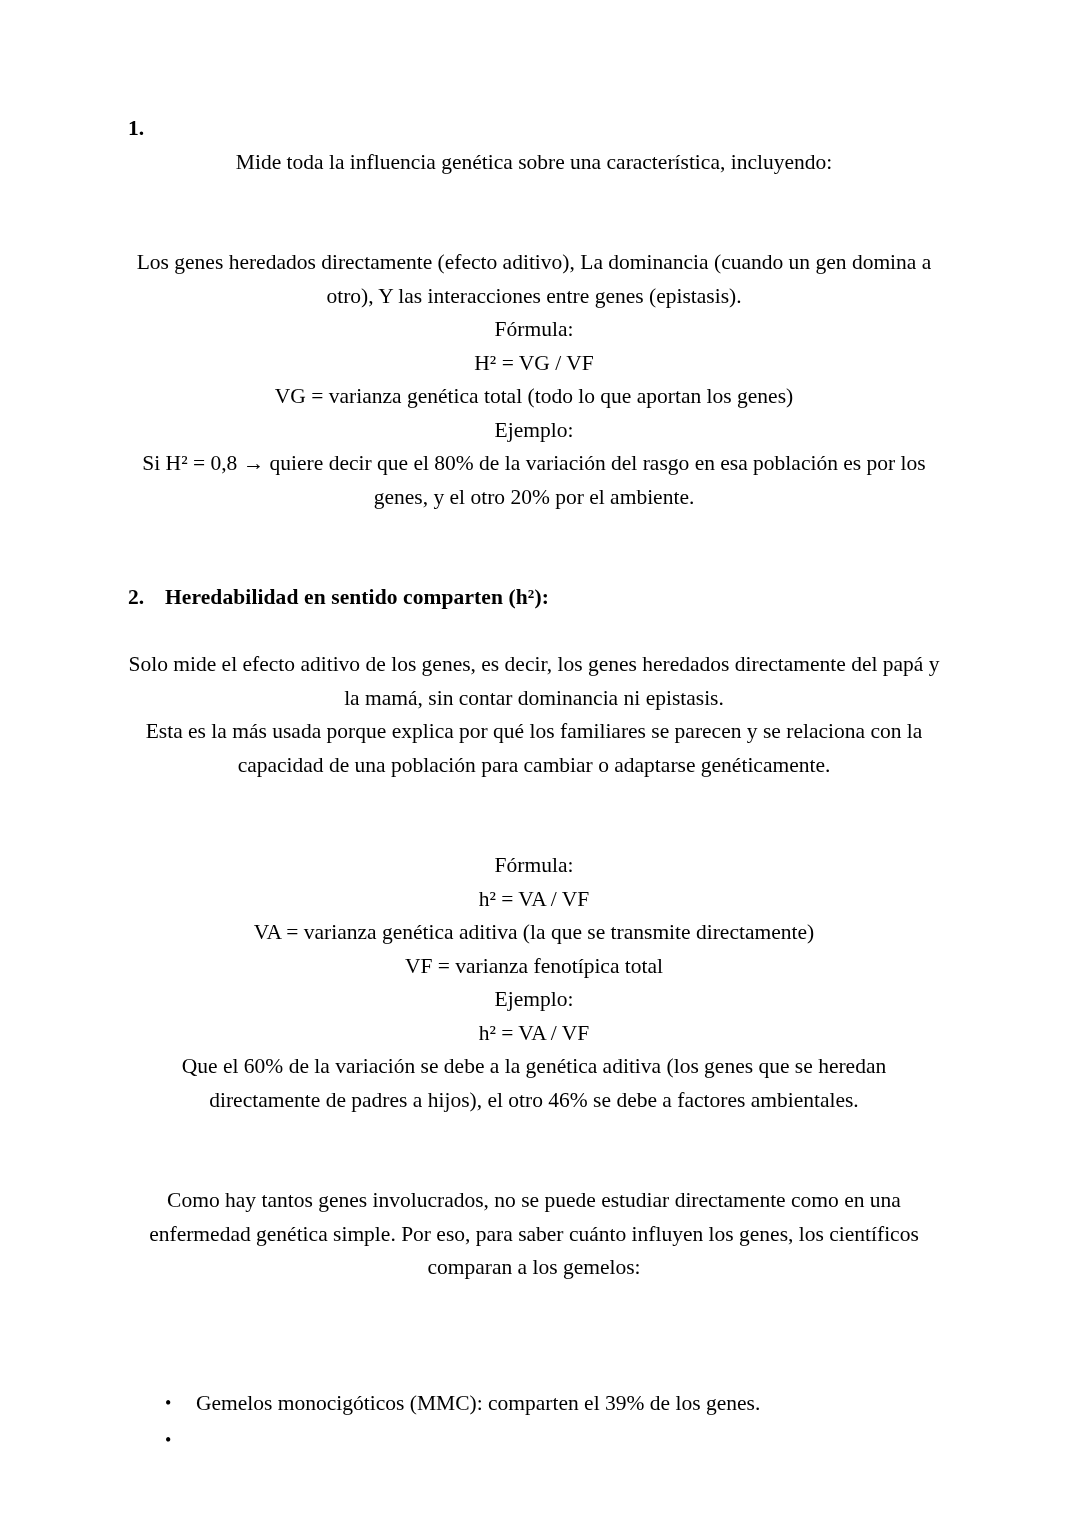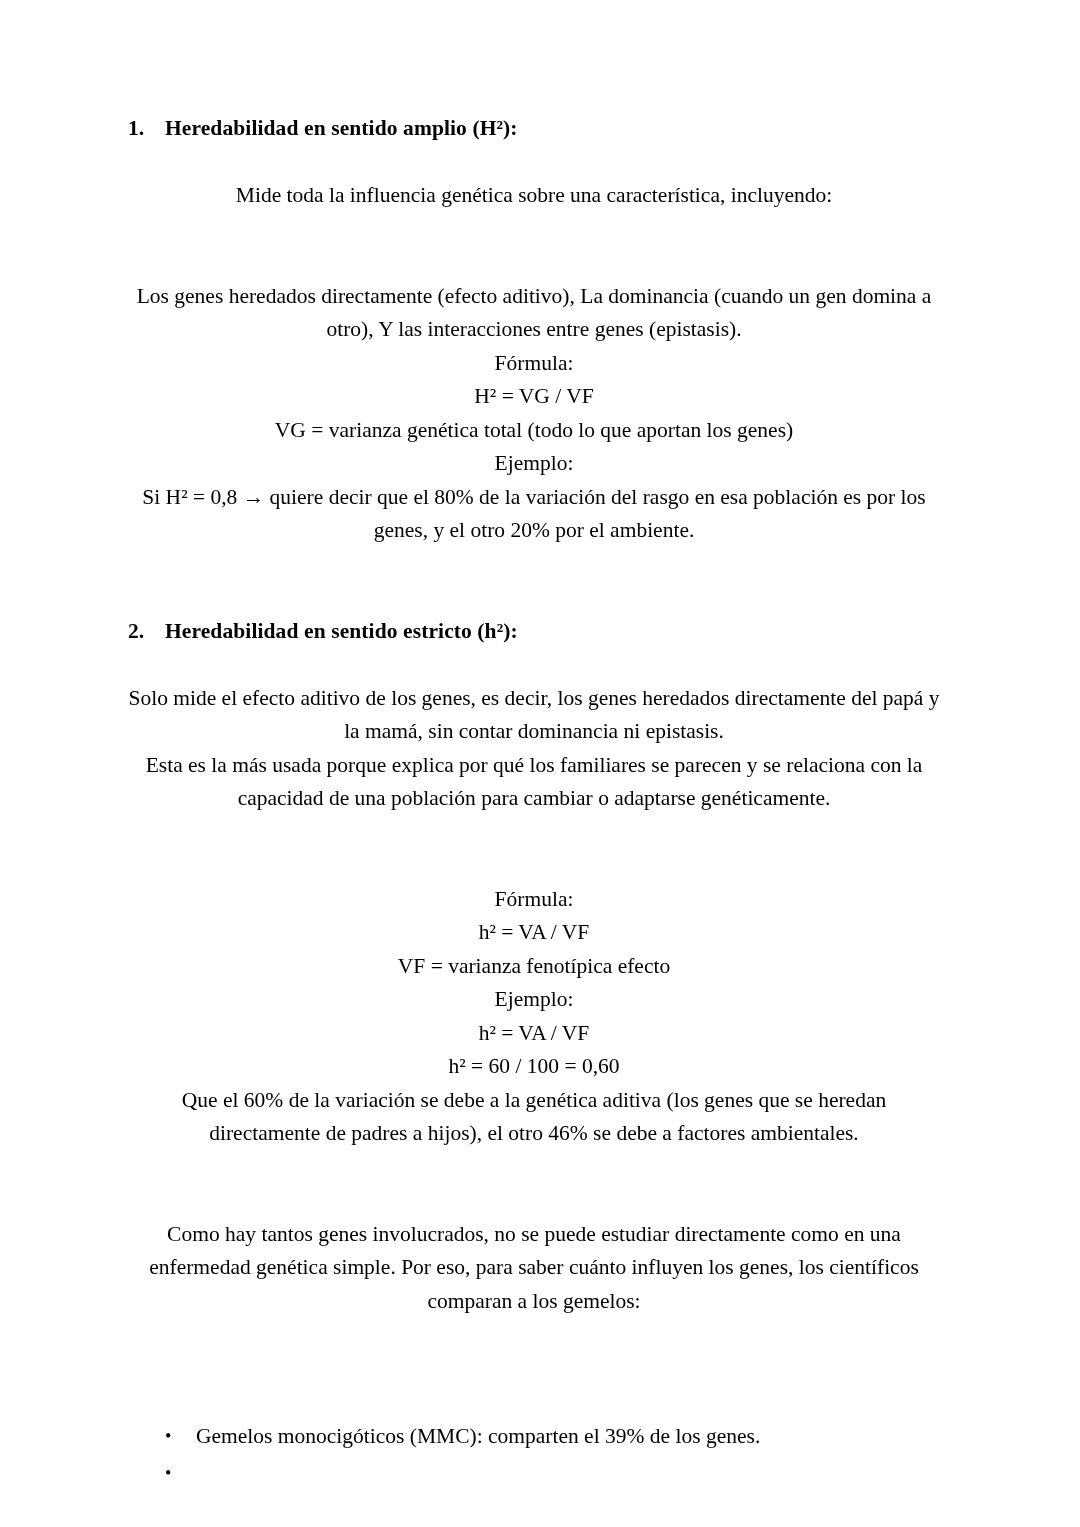--- a/index.html
+++ b/index.html
@@ -77,21 +77,20 @@
   }
 </style>
 </head>
 <body>
 
 <div class="page">
   <div class="doc">
 
     <div class="heading">
       <span class="num">1.</span>
-      <span>Heredabilidad en sentido amplio (H²):</span>
     </div>
 
     <div class="gap-1"></div>
 
     <p class="para">Mide toda la influencia genética sobre una característica, incluyendo:</p>
 
     <div class="gap-2"></div>
 
     <p class="para">Los genes heredados directamente (efecto aditivo), La dominancia (cuando un gen domina a otro), Y las interacciones entre genes (epistasis).</p>
 
@@ -103,43 +102,43 @@
 
 
     <p class="para">Ejemplo:</p>
 
     <p class="para">Si H² = 0,8 → quiere decir que el 80% de la variación del rasgo en esa población es por los genes, y el otro 20% por el ambiente.</p>
 
     <div class="gap-2"></div>
 
     <div class="heading">
       <span class="num">2.</span>
-      <span>Heredabilidad en sentido estricto (h²):</span>
+      <span>Heredabilidad en sentido comparten (h²):</span>
     </div>
 
     <div class="gap-1"></div>
 
     <p class="para">Solo mide el efecto aditivo de los genes, es decir, los genes heredados directamente del papá y la mamá, sin contar dominancia ni epistasis.</p>
 
     <p class="para">Esta es la más usada porque explica por qué los familiares se parecen y se relaciona con la capacidad de una población para cambiar o adaptarse genéticamente.</p>
 
     <div class="gap-2"></div>
 
     <p class="para">Fórmula:</p>
 
     <p class="para"><b>h² = VA / VF</b></p>
 
+    <p class="para"><b>VA</b><span> = varianza genética aditiva (la que se transmite directamente)</span></p>
 
-    <p class="para"><b>VF</b><span> = varianza fenotípica efecto</span></p>
+    <p class="para"><b>VF</b><span> = varianza fenotípica total</span></p>
 
     <p class="para">Ejemplo:</p>
 
     <p class="para">h² = VA / VF</p>
 
-    <p class="para">h² = 60 / 100 = 0,60</p>
 
     <p class="para">Que el 60% de la variación se debe a la genética aditiva (los genes que se heredan directamente de padres a hijos), el otro 46% se debe a factores ambientales.</p>
 
     <div class="gap-2"></div>
 
     <p class="para">Como hay tantos genes involucrados, no se puede estudiar directamente como en una enfermedad genética simple. Por eso, para saber cuánto influyen los genes, los científicos comparan a los gemelos:</p>
 
     <div class="gap-3"></div>
 
     <ul class="bullets">

